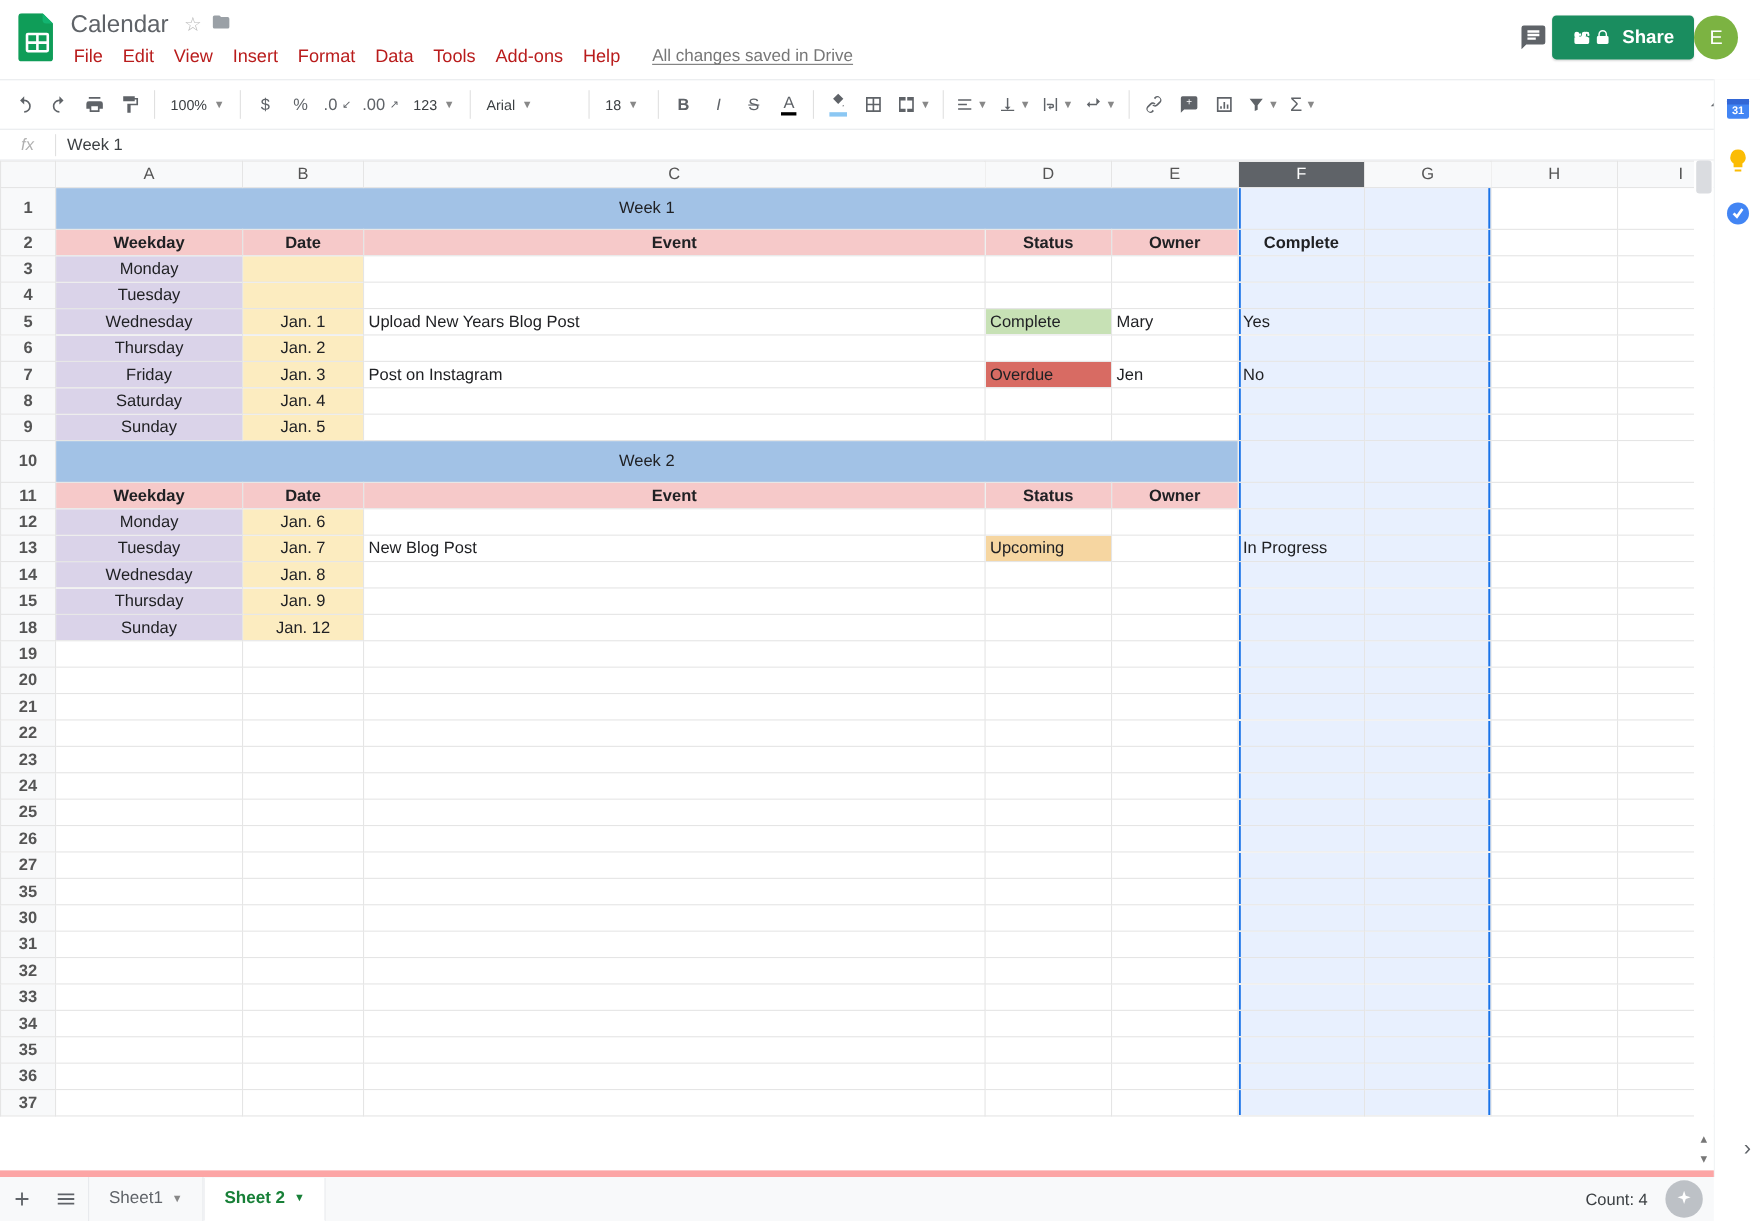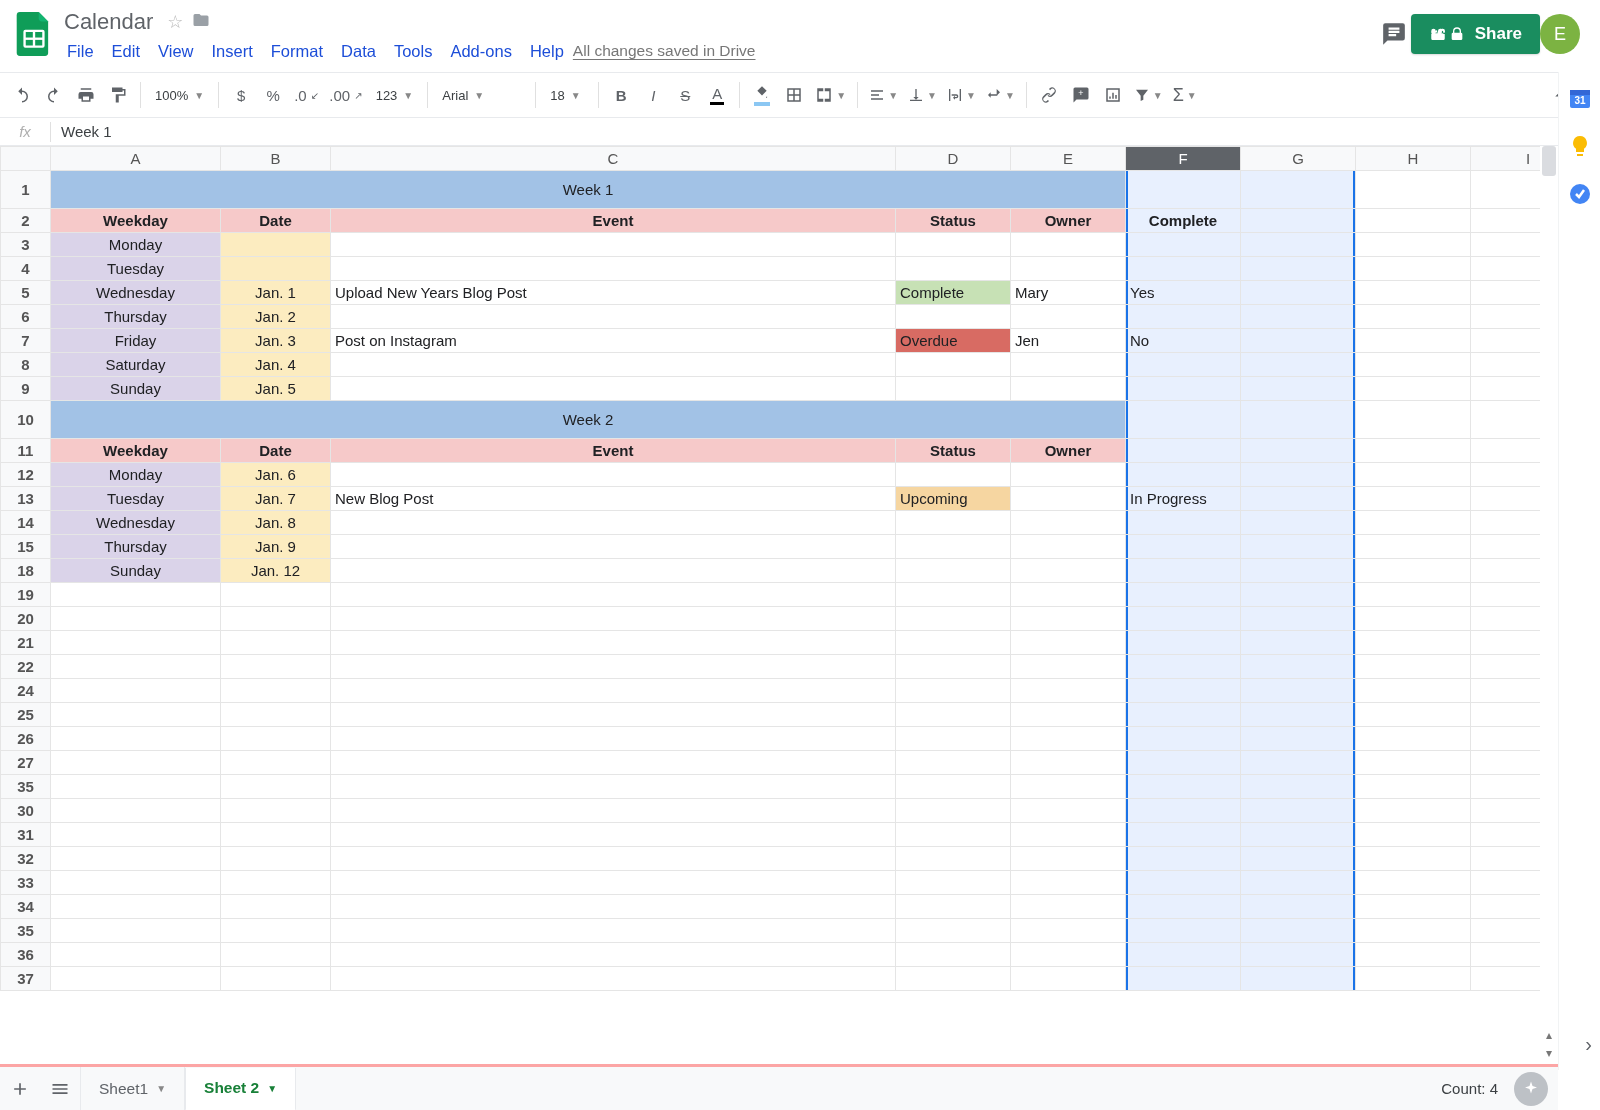--- a/index.html
+++ b/index.html
@@ -34,25 +34,26 @@
     padding: 0 6px;
   }
   .title-icon {
     margin-left: 8px; color: #b8b8b8; font-size: 18px;
     cursor: pointer;
   }
   .menubar { display: flex; align-items: center; height: 26px; margin-top: 2px;}
   .menu-item {
     padding: 3px 9px;
     font-size: 16.5px;
-    color: #1d4ed8;
+    color: #b91c1c;
     cursor: pointer;
     border-radius: 4px;
   }
   .save-status {
+    margin-left: 20px;
     color: #777;
     font-size: 15.5px;
     text-decoration: underline;
     text-underline-offset: 3px;
   }
   .docbar-right {
     display: flex; align-items: center; gap: 0;
     padding-right: 10px;
     padding-top:6px;
   }
@@ -210,21 +211,21 @@
   }
   .vscroll .arrow{
     position:absolute; right:0; width:18px;height:18px;
     color:#777;font-size:12px;text-align:center;
     cursor:pointer;
   }
   
   .sheetbar {
     position:absolute; left:0; right:42px; bottom:0;
     height:46px;
-    border-top:3px solid #fca5a5;
+    border-top:6px solid #fca5a5;
     display:flex; align-items:center;
     background:#f8f9fa;
   }
   .sb-btn{
     width:40px;height:40px;display:flex;align-items:center;justify-content:center;
     color:#5f6368;cursor:pointer;
   }
   .sheet-tab{
     height:100%; display:flex;align-items:center;gap:8px;
     padding:0 18px; font-size:15.5px; color:#5f6368;
@@ -712,20 +713,32 @@
           <td class=""></td>
           <td class=""></td>
           <td class=""></td>
           <td class=""></td>
           <td class="sel-col sel-edge-l"></td>
           <td class="sel-col sel-edge-r"></td>
           <td class=""></td>
           <td class=""></td>
         </tr>
         <tr style="height:24px">
+          <th class="row-head">23</th>
+          <td class=""></td>
+          <td class=""></td>
+          <td class=""></td>
+          <td class=""></td>
+          <td class=""></td>
+          <td class="sel-col sel-edge-l"></td>
+          <td class="sel-col sel-edge-r"></td>
+          <td class=""></td>
+          <td class=""></td>
+        </tr>
+        <tr style="height:24px">
           <th class="row-head">24</th>
           <td class=""></td>
           <td class=""></td>
           <td class=""></td>
           <td class=""></td>
           <td class=""></td>
           <td class="sel-col sel-edge-l"></td>
           <td class="sel-col sel-edge-r"></td>
           <td class=""></td>
           <td class=""></td>

